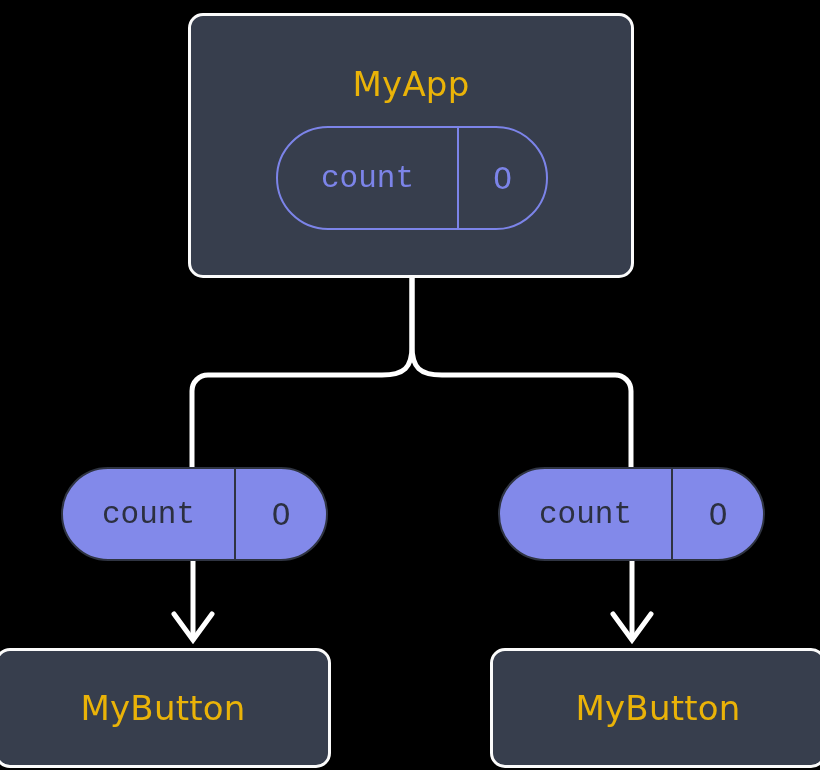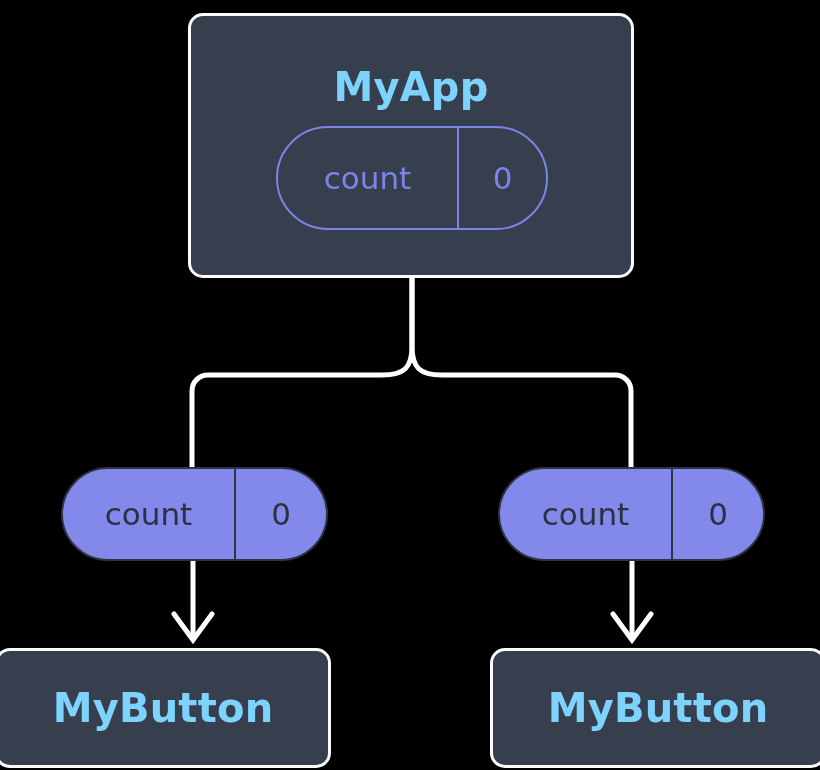--- a/index.html
+++ b/index.html
@@ -36,44 +36,44 @@
     border: 3px solid #FBFBFB;
     border-radius: 15px;
     display: flex;
     align-items: flex-start;
     justify-content: center;
   }
   .node-box.leaf {
     align-items: center;
   }
   .node-title {
-    color: #7dd3fc;
-    font-size: 40px;
-    font-weight: 700;
+    color: #eab308;
+    font-size: 34px;
+    font-weight: 400;
     letter-spacing: 0.2px;
     line-height: 1;
     white-space: nowrap;
   }
 
   
   .pill {
     position: absolute;
     box-sizing: border-box;
     display: flex;
     align-items: stretch;
     overflow: hidden;
   }
   .pill .cell {
     display: flex;
     align-items: center;
     justify-content: center;
     box-sizing: border-box;
     white-space: nowrap;
   }
-  .pill .cell-name { flex: 0 0 auto; }
+  .pill .cell-name { flex: 0 0 auto; font-family: Liberation Mono, monospace; }
   .pill .cell-value { flex: 1 1 auto; }
 
   
   .pill.outlined {
     background: transparent;
     border: 2px solid #7C84E9;
     border-radius: 999px;
   }
   .pill.outlined .cell {
     color: #7C84E9;

